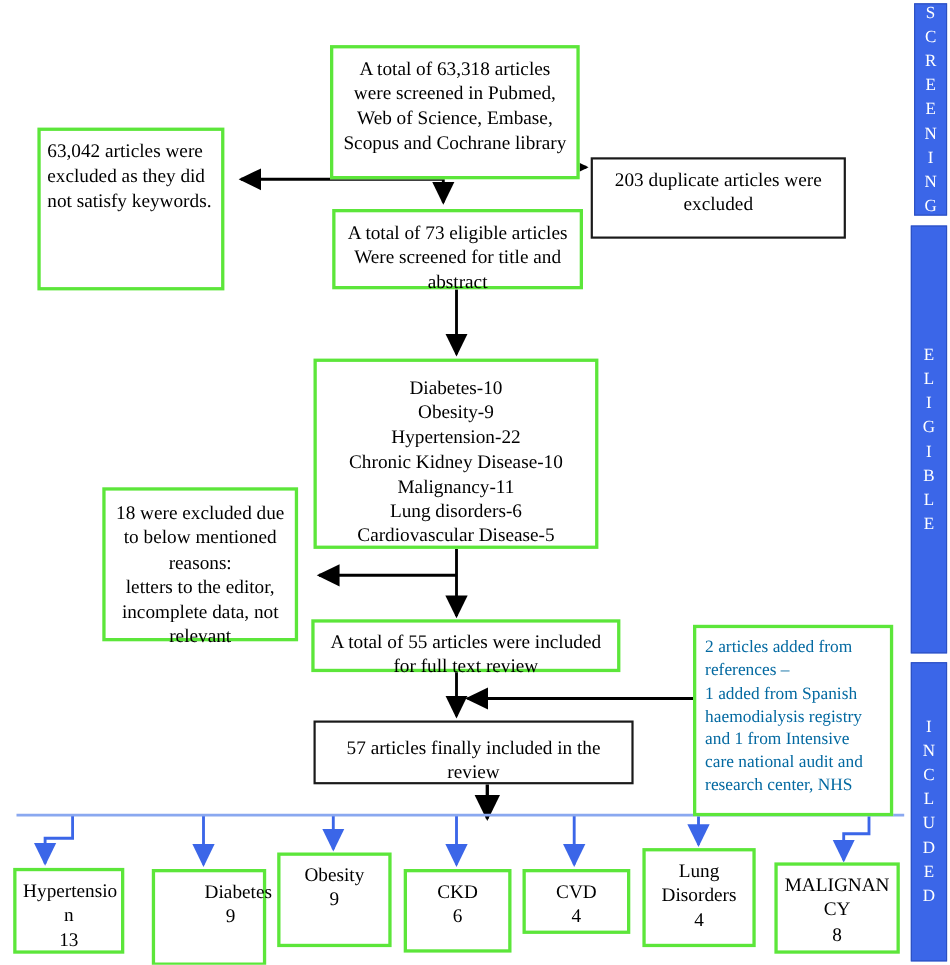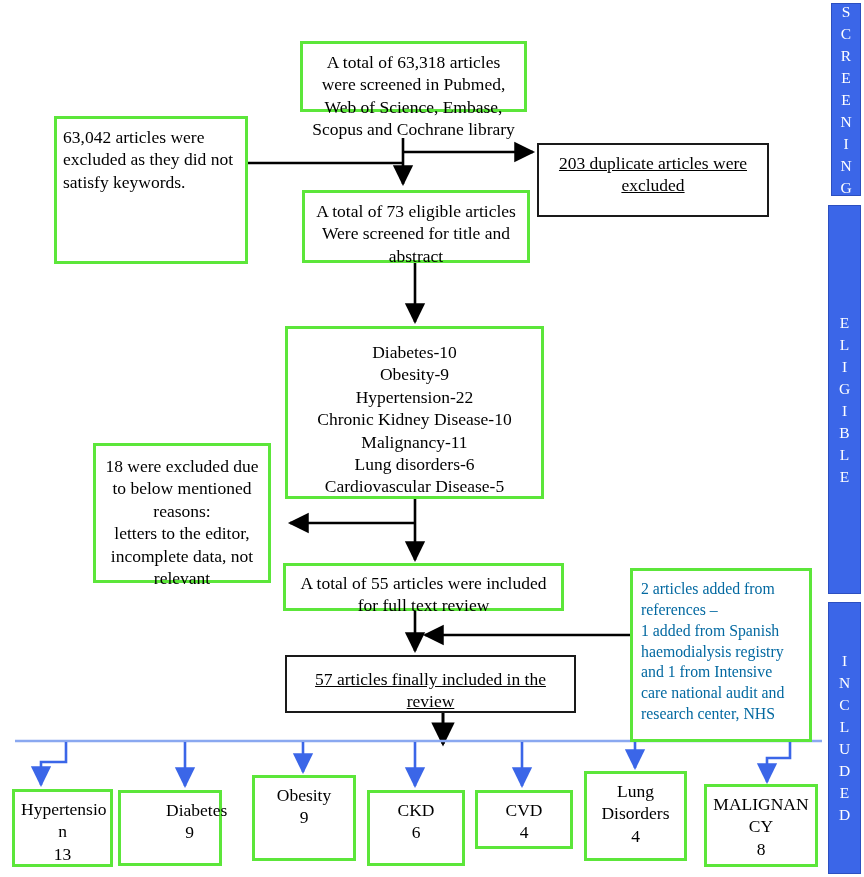--- a/index.html
+++ b/index.html
@@ -22,21 +22,21 @@
     position: absolute;
     background: #ffffff;
     color: #000000;
     border: 3px solid #5ce63a;
     text-align: center;
     line-height: 1.28;
     font-size: 17.5px;
     padding: 7px 6px 4px 6px;
     z-index: 3;
   }
-  .box.black { border: 2px solid #1a1a1a; text-decoration: underline; }
+  .box.black { border: 2px solid #1a1a1a; }
   .box.left-align { text-align: left; }
   .box.greentext { color: #0369a1; text-align: left; line-height: 1.32; }
 
   .svg-layer {
     position: absolute;
     left: 0; top: 0;
     width: 864px; height: 877px;
     z-index: 2;
     pointer-events: none;
   }
@@ -131,23 +131,23 @@
       <path d="M522,742 L522,786" marker-end="url(#abl)"></path>
     </g>
     <g stroke="#3b66e8" stroke-width="2.6" fill="none">
       <path d="M635,742 L635,768" marker-end="url(#abl)"></path>
     </g>
     <g stroke="#3b66e8" stroke-width="2.6" fill="none">
       <path d="M790,742 L790,758 L767,758 L767,782" marker-end="url(#abl)"></path>
     </g>
   </svg>
 
-  <div class="box" style="left:300px; top:41px; width:227px; height:71px;">A total of 63,318 articles were screened in Pubmed, Web of Science, Embase, Scopus and Cochrane library</div>
-
-  <div class="box left-align" style="left:54px; top:116px; width:194px; height:148px;">63,042 articles were excluded as they did not satisfy keywords.</div>
+  <div class="box" style="left:300px; top:41px; width:227px; height:122px;">A total of 63,318 articles were screened in Pubmed, Web of Science, Embase, Scopus and Cochrane library</div>
+
+  <div class="box left-align" style="left:34px; top:116px; width:170px; height:148px;">63,042 articles were excluded as they did not satisfy keywords.</div>
 
   <div class="box black" style="left:537px; top:143px; width:232px; height:74px;">203 duplicate articles were excluded</div>
 
   <div class="box" style="left:302px; top:190px; width:228px; height:73px;">A total of 73 eligible articles Were screened for title and abstract</div>
 
   <div class="box" style="left:285px; top:326px; width:259px; height:173px; padding-top:12px;">
     <div>Diabetes-10</div>
     <div>Obesity-9</div>
     <div>Hypertension-22</div>
     <div>Chronic Kidney Disease-10</div>
@@ -165,21 +165,21 @@
 
   <div class="box greentext" style="left:630px; top:568px; width:182px; height:174px; font-size:15.8px; padding:8px 7px 4px 8px; white-space:pre-line;">2 articles added from references –
 1 added from Spanish haemodialysis registry and 1 from Intensive care national audit and research center, NHS</div>
 
   <div class="box" style="left:12px; top:789px; width:101px; height:78px; padding-top:6px;">
     <div style="white-space:pre-line;">Hypertensio
 n</div>
     <div>13</div>
   </div>
 
-  <div class="box" style="left:118px; top:790px; width:104px; height:76px; padding-top:6px;padding-left:45px;">
+  <div class="box" style="left:138px; top:790px; width:104px; height:88px; padding-top:6px;padding-left:45px;">
     <div style="white-space:pre-line;">Diabetes</div>
     <div>9</div>
   </div>
 
   <div class="box" style="left:252px; top:775px; width:104px; height:86px; padding-top:6px;">
     <div style="white-space:pre-line;">Obesity</div>
     <div>9</div>
   </div>
 
   <div class="box" style="left:367px; top:790px; width:98px; height:76px; padding-top:6px;">

